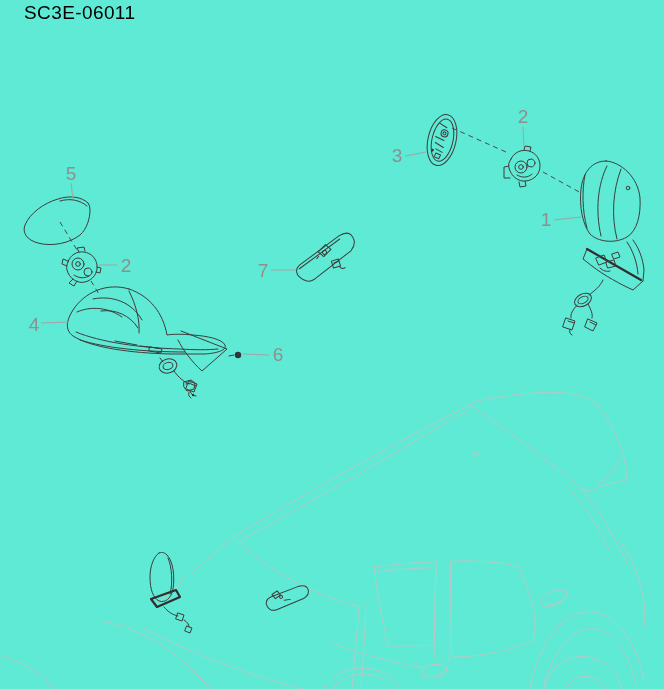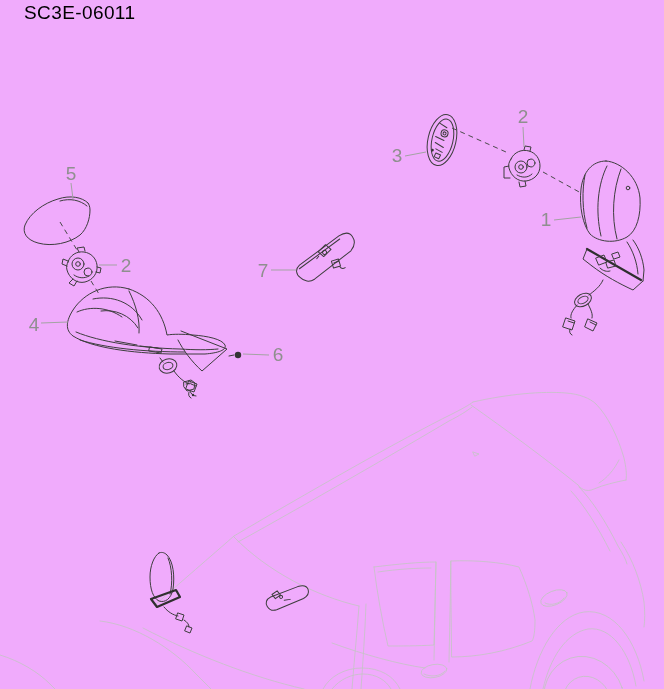--- a/index.html
+++ b/index.html
@@ -1,16 +1,16 @@
 <!DOCTYPE html>
 <html><head>
 <meta charset="utf-8">
 <style>
   html,body{margin:0;padding:0;background:#ffffff;}
-  .stage{position:relative;width:664px;height:689px;background:#f0abfc;overflow:hidden;
+  .stage{position:relative;width:664px;height:689px;background:#5eead4;overflow:hidden;
          font-family:"Liberation Sans", sans-serif;}
   .doc-title{position:absolute;left:24px;top:3px;font-size:19px;line-height:1.1;
              color:#000000;letter-spacing:0.4px;}
   svg{position:absolute;left:0;top:0;}
   .part{stroke:#3d3d3d;stroke-width:1;fill:none;stroke-linecap:round;stroke-linejoin:round;}
   .part-bold{stroke:#2f2f2f;stroke-width:2.2;fill:none;stroke-linecap:round;}
   .part-fill{fill:#333333;stroke:none;}
   .dash{stroke:#4a4a4a;stroke-width:1;fill:none;stroke-dasharray:5 4;}
   .leader{stroke:#a3a3a3;stroke-width:1;fill:none;}
   .callout{fill:#8f8f8f;font-size:19px;font-family:"Liberation Sans",sans-serif;text-anchor:middle;}

